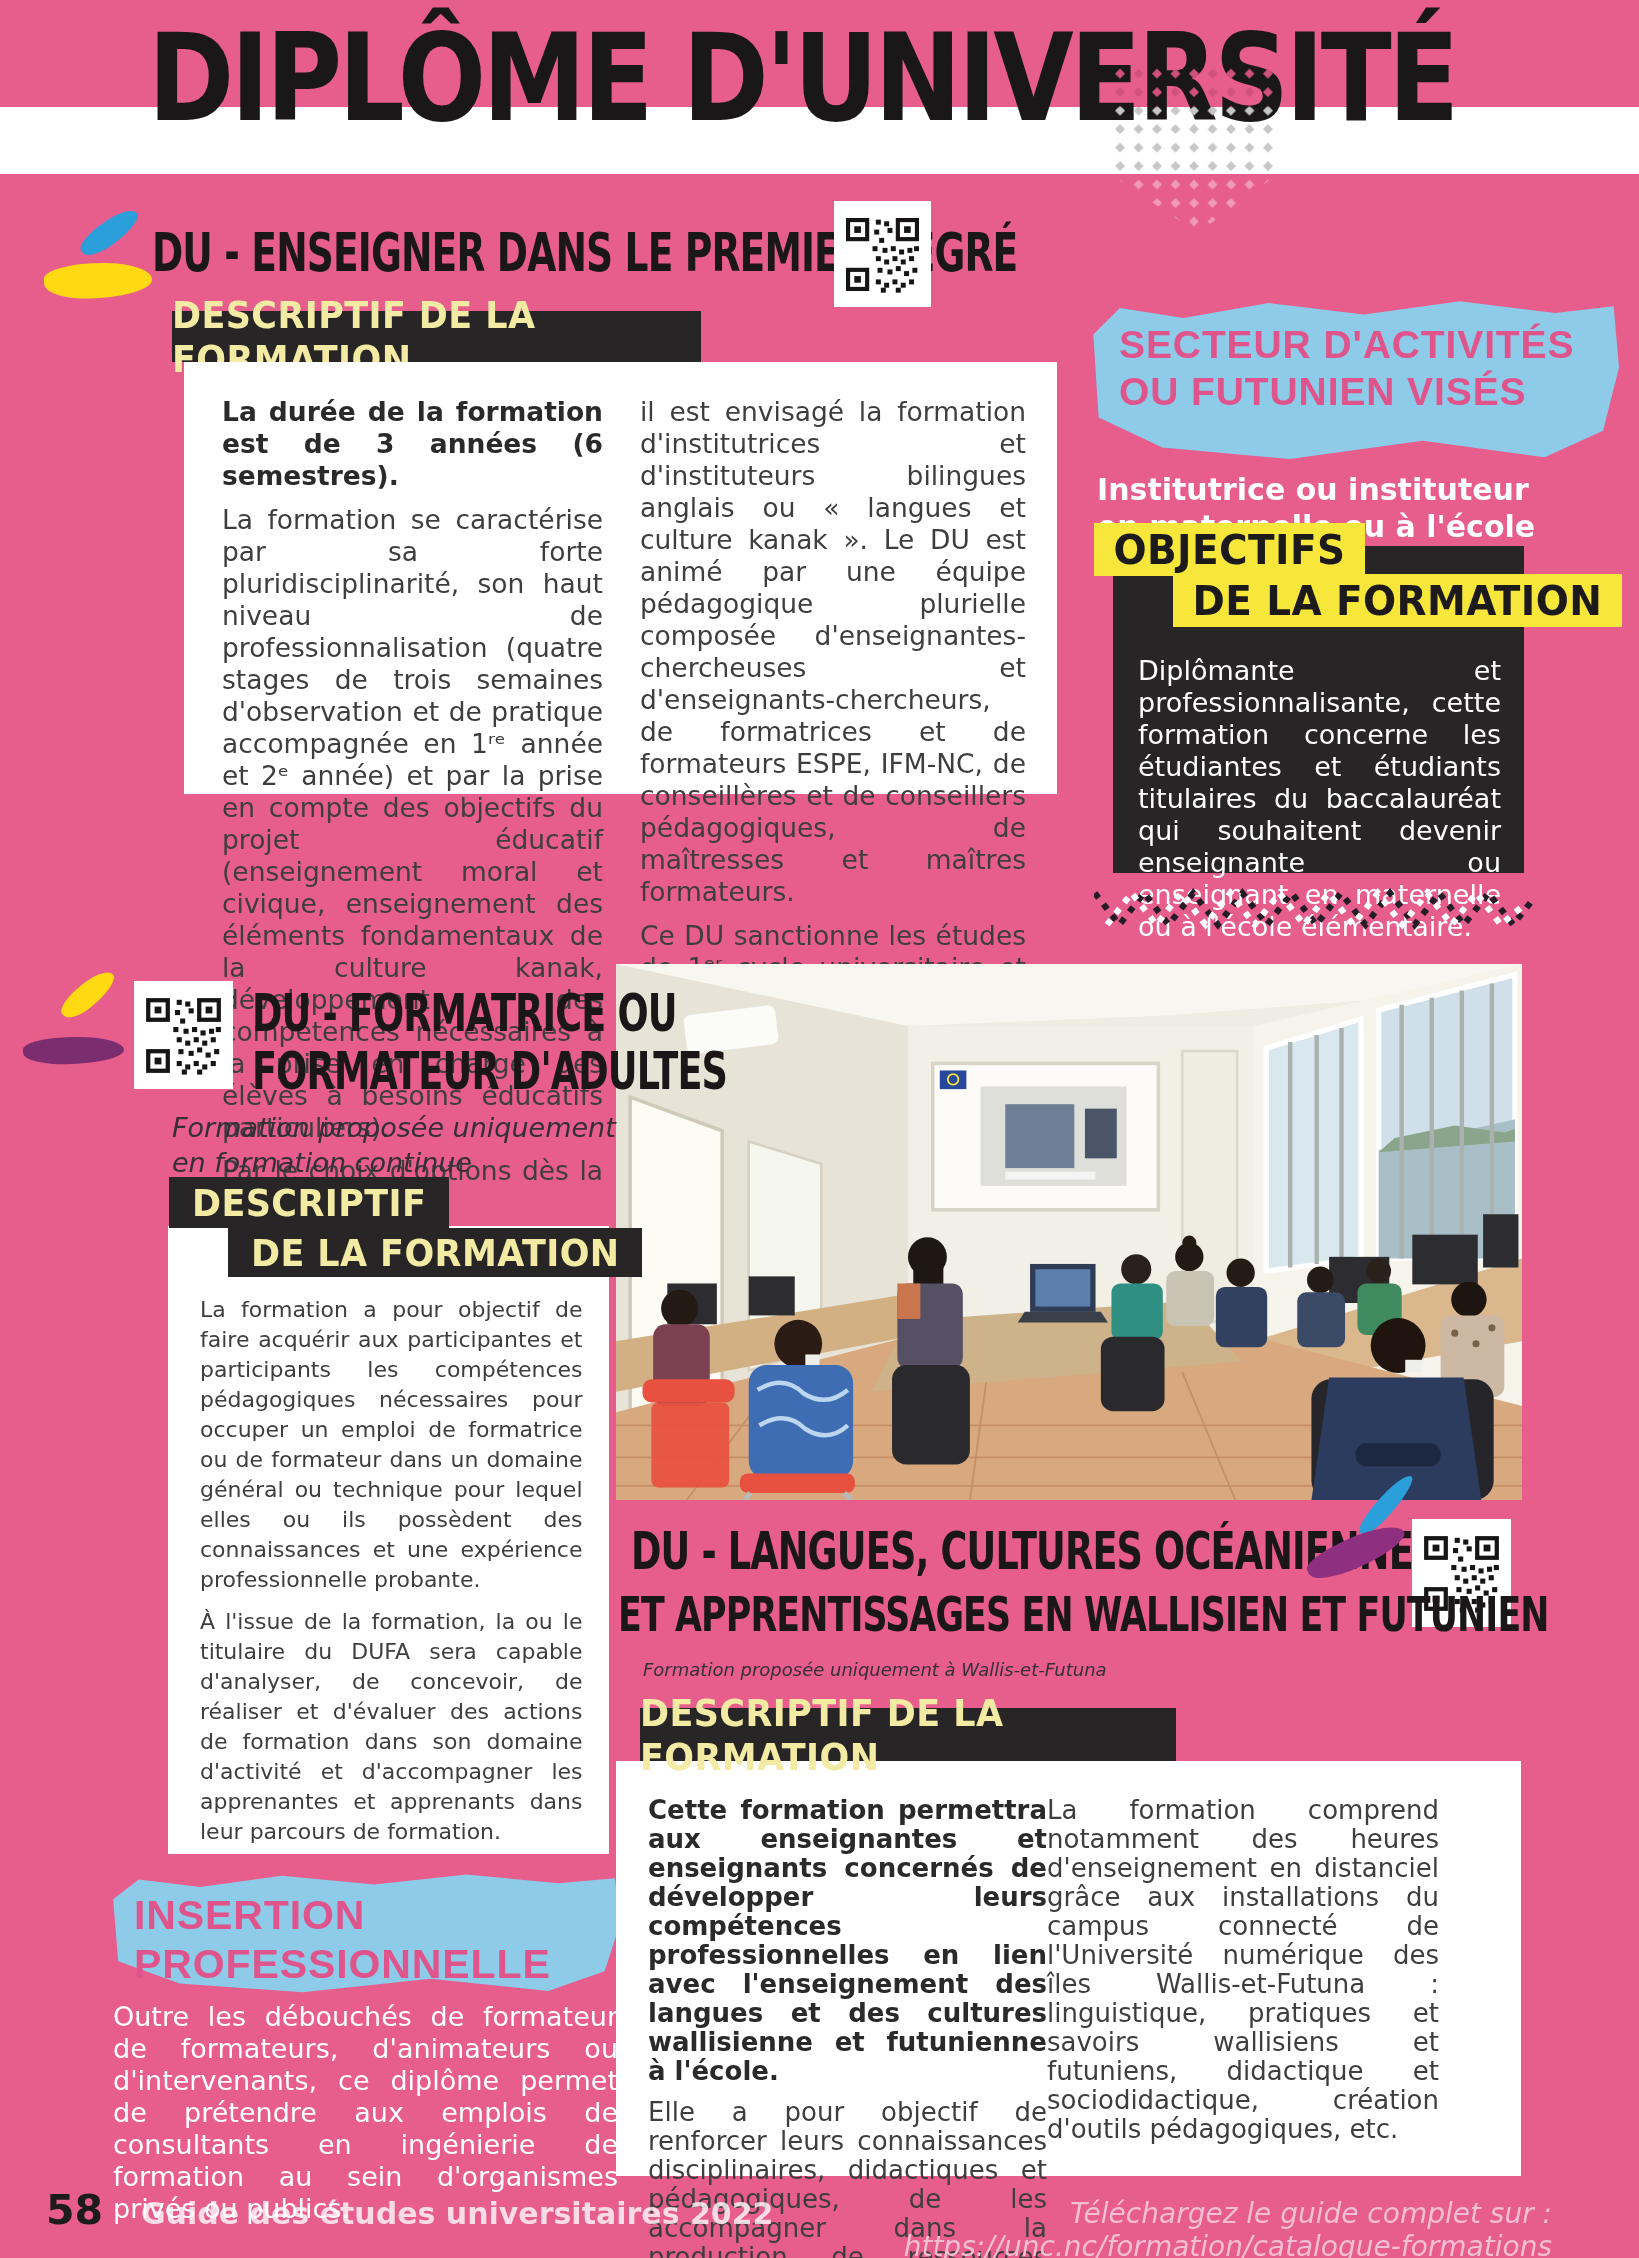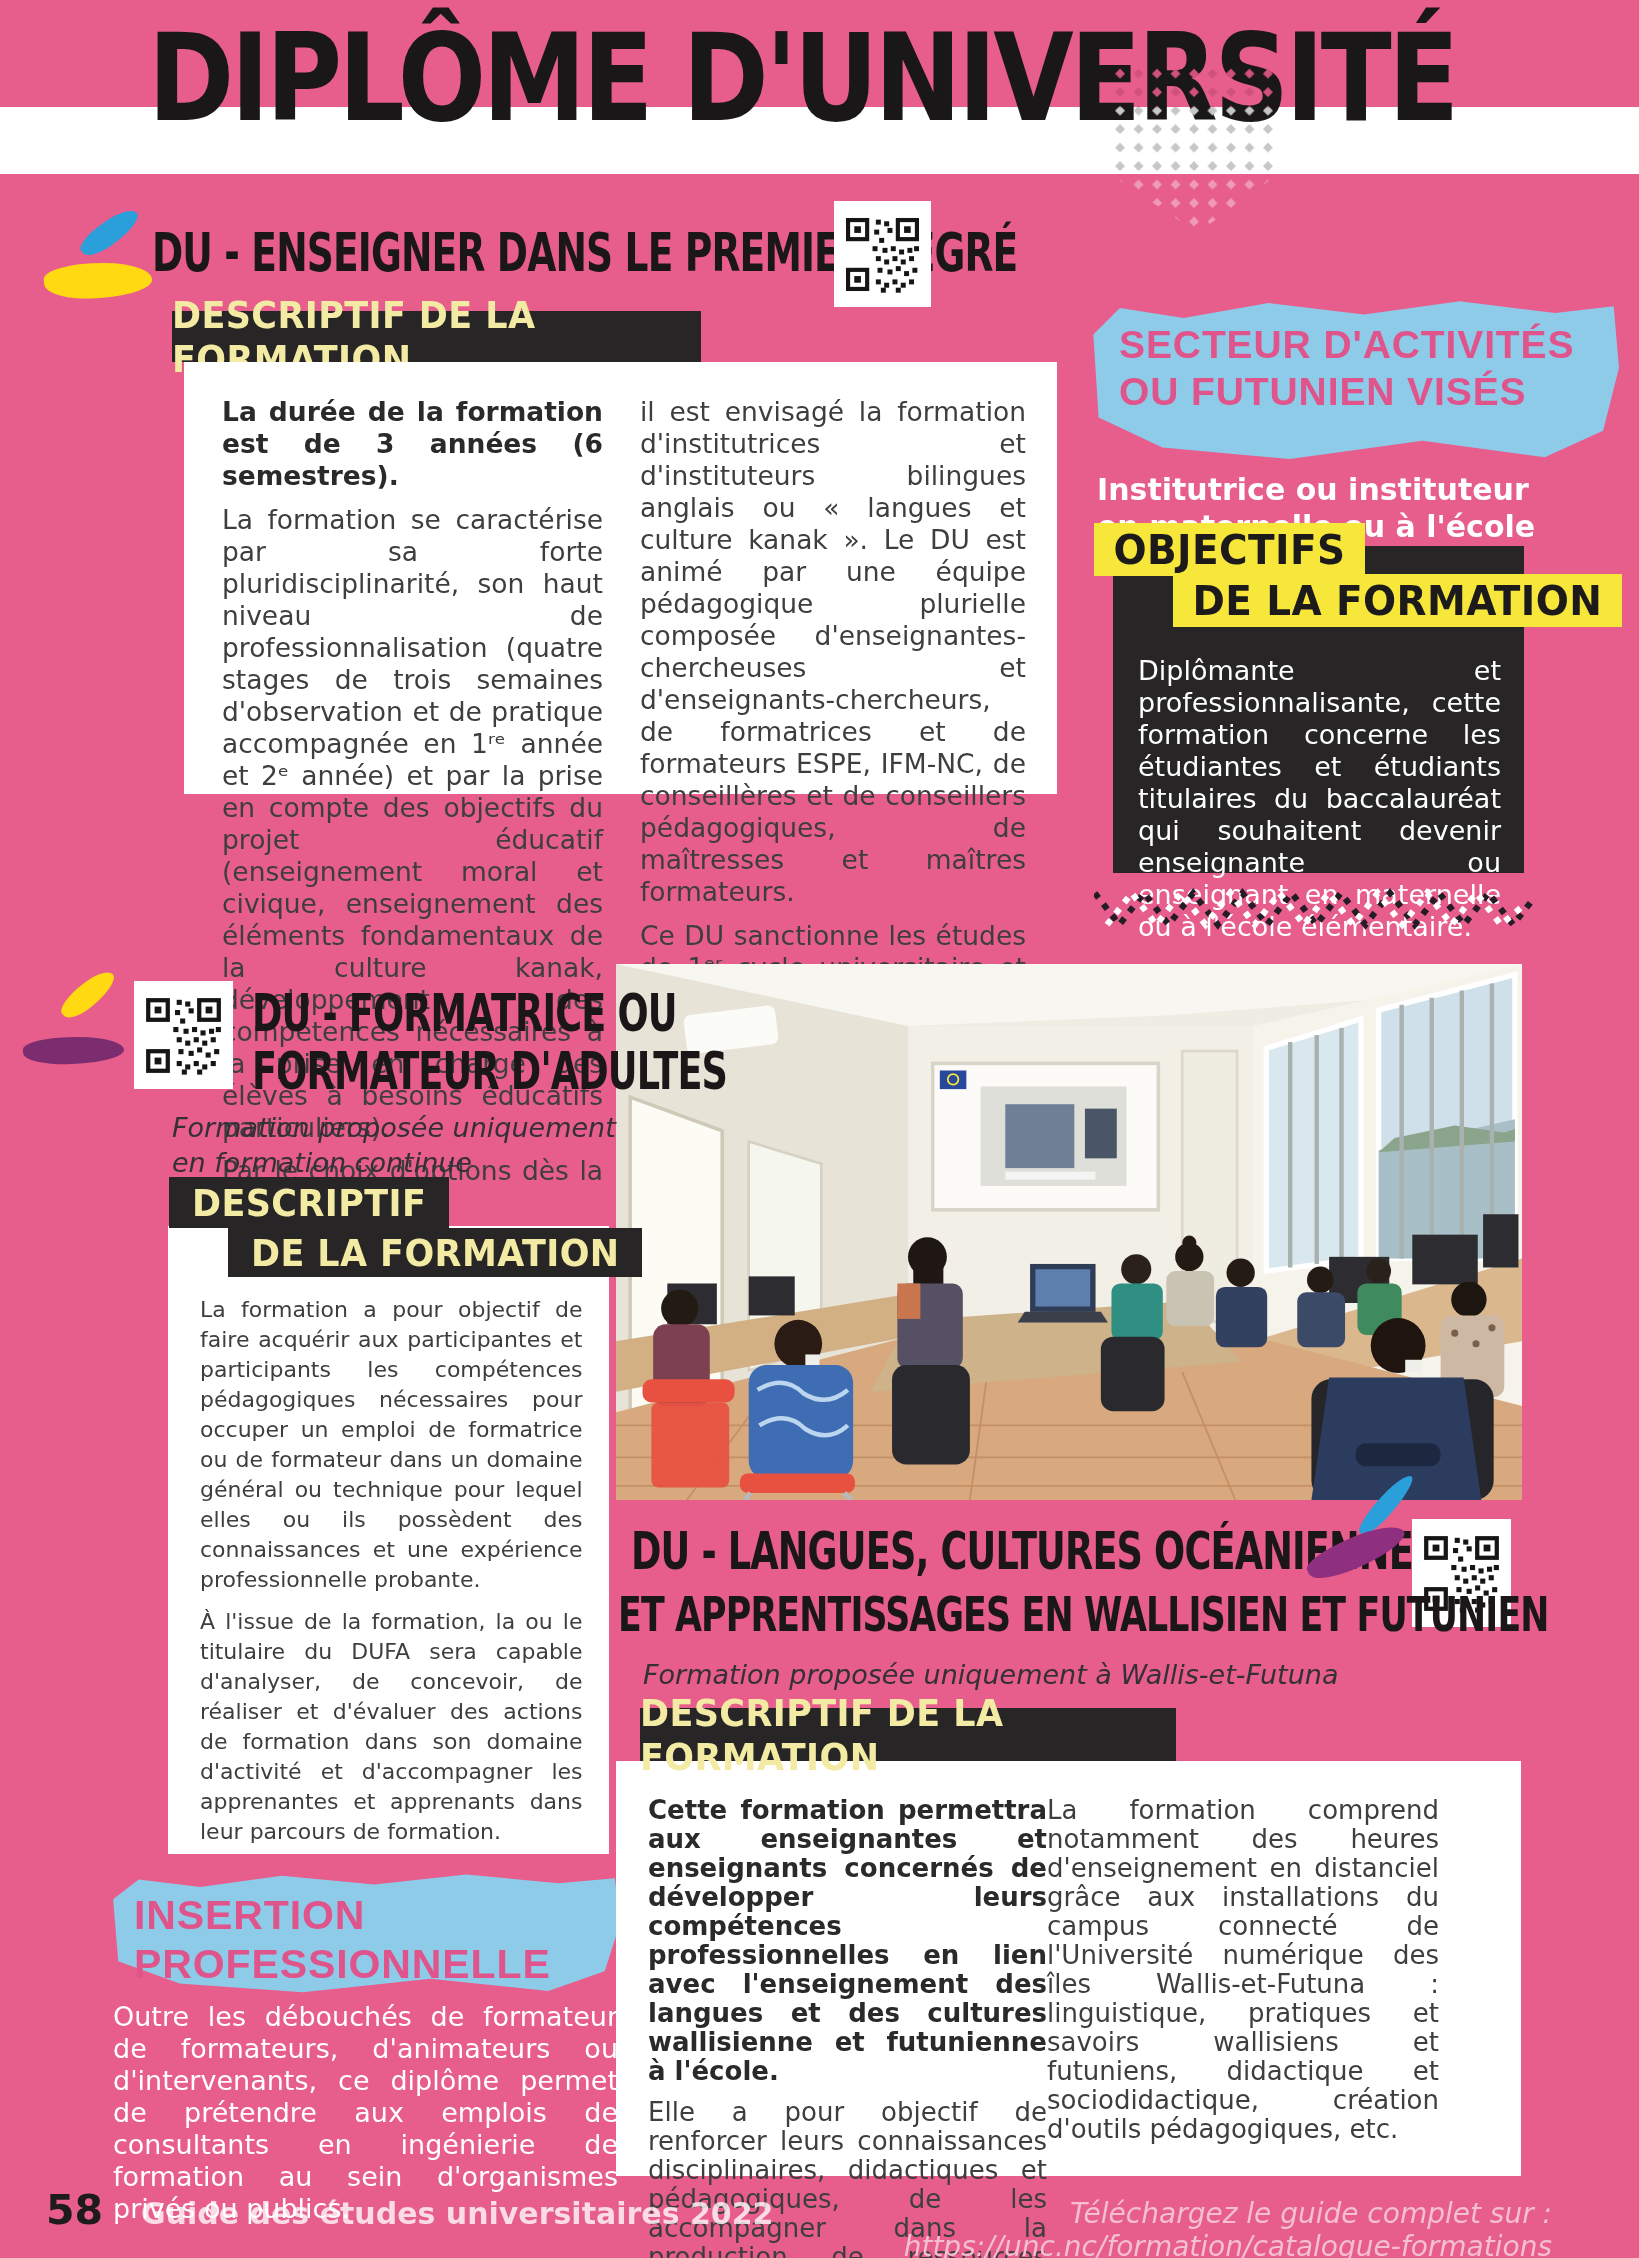--- a/index.html
+++ b/index.html
@@ -297,21 +297,21 @@
 
   <div class="abs marker" style="left:631px;top:1521px;font-size:39px;">DU - LANGUES, CULTURES OCÉANIENNES</div>
   <div class="abs tape" style="left:1348px;top:1496px;width:76px;height:17.6px;background:#2b9fd9;transform:rotate(-50deg)"></div>
   <div class="abs tape" style="left:1304px;top:1537px;width:104px;height:30px;background:#8e2f80;transform:rotate(-25deg)"></div>
   <div class="abs qrframe" style="left:1412px;top:1519px;width:99px;height:108px;">
     <svg width="85" height="85" viewBox="0 0 96 96">
         <use href="#qr-sym"></use>
       </svg>
   </div>
   <div class="abs marker" style="left:618px;top:1586px;font-size:37px;">ET APPRENTISSAGES EN WALLISIEN ET FUTUNIEN</div>
-  <div class="abs italic" style="left:619px;top:1659px;font-size:27px;color:#343036;">Formation proposée uniquement à Wallis-et-Futuna</div>
+  <div class="abs italic" style="left:619px;top:1659px;font-size:18px;color:#343036;">Formation proposée uniquement à Wallis-et-Futuna</div>
 
   <div class="abs wbox" style="left:616px;top:1761px;width:905px;height:415px;box-sizing:border-box;display:flex;padding:35px 32px 26.5px 32px;font-size:26px;line-height:29px;">
     <div style="width:399px;">
       <p class="lead">Cette formation permettra aux enseignantes et enseignants concernés de développer leurs compétences professionnelles en lien avec l'enseignement des langues et des cultures wallisienne et futunienne à l'école.</p>
       <p>Elle a pour objectif de renforcer leurs connaissances disciplinaires, didactiques et pédagogiques, de les accompagner dans la production de ressources pédagogiques et dans la mise en place de projets</p>
     </div>
     <div style="width:392px;">
       <p>La formation comprend notamment des heures d'enseignement en distanciel grâce aux installations du campus connecté de l'Université numérique des îles Wallis-et-Futuna : linguistique, pratiques et savoirs wallisiens et futuniens, didactique et sociodidactique, création d'outils pédagogiques, etc.</p>
     </div>
   </div>

